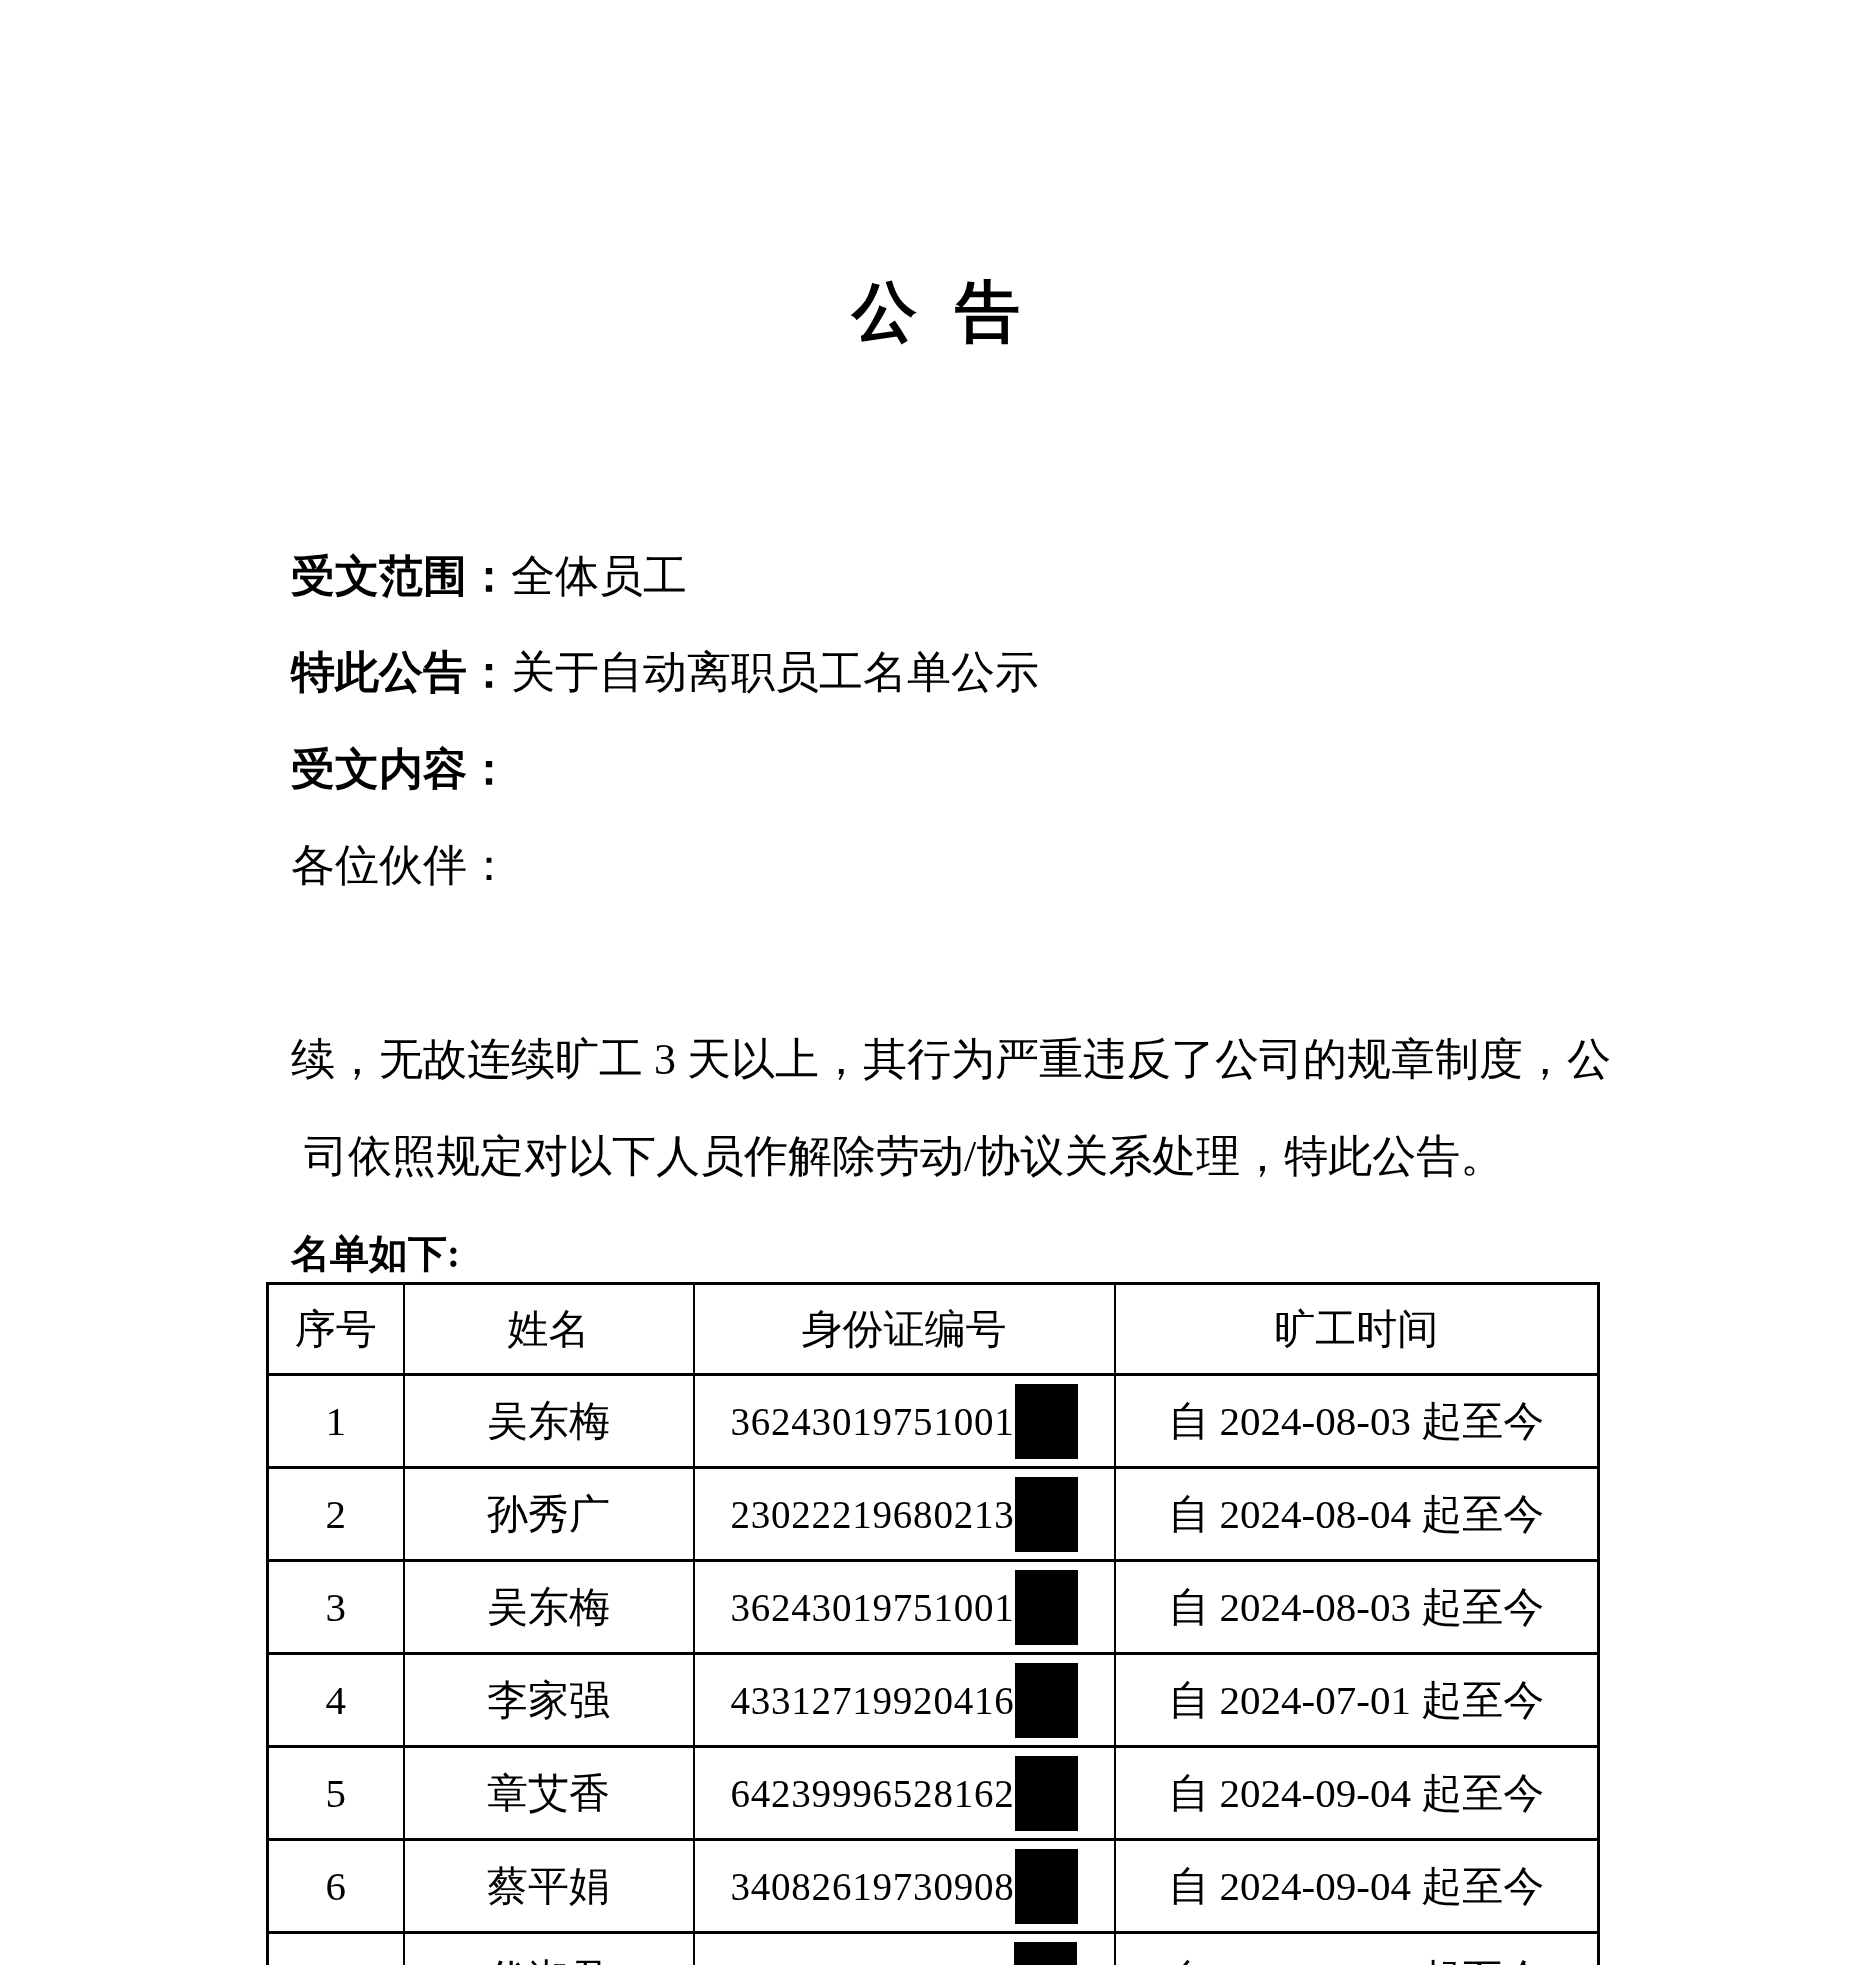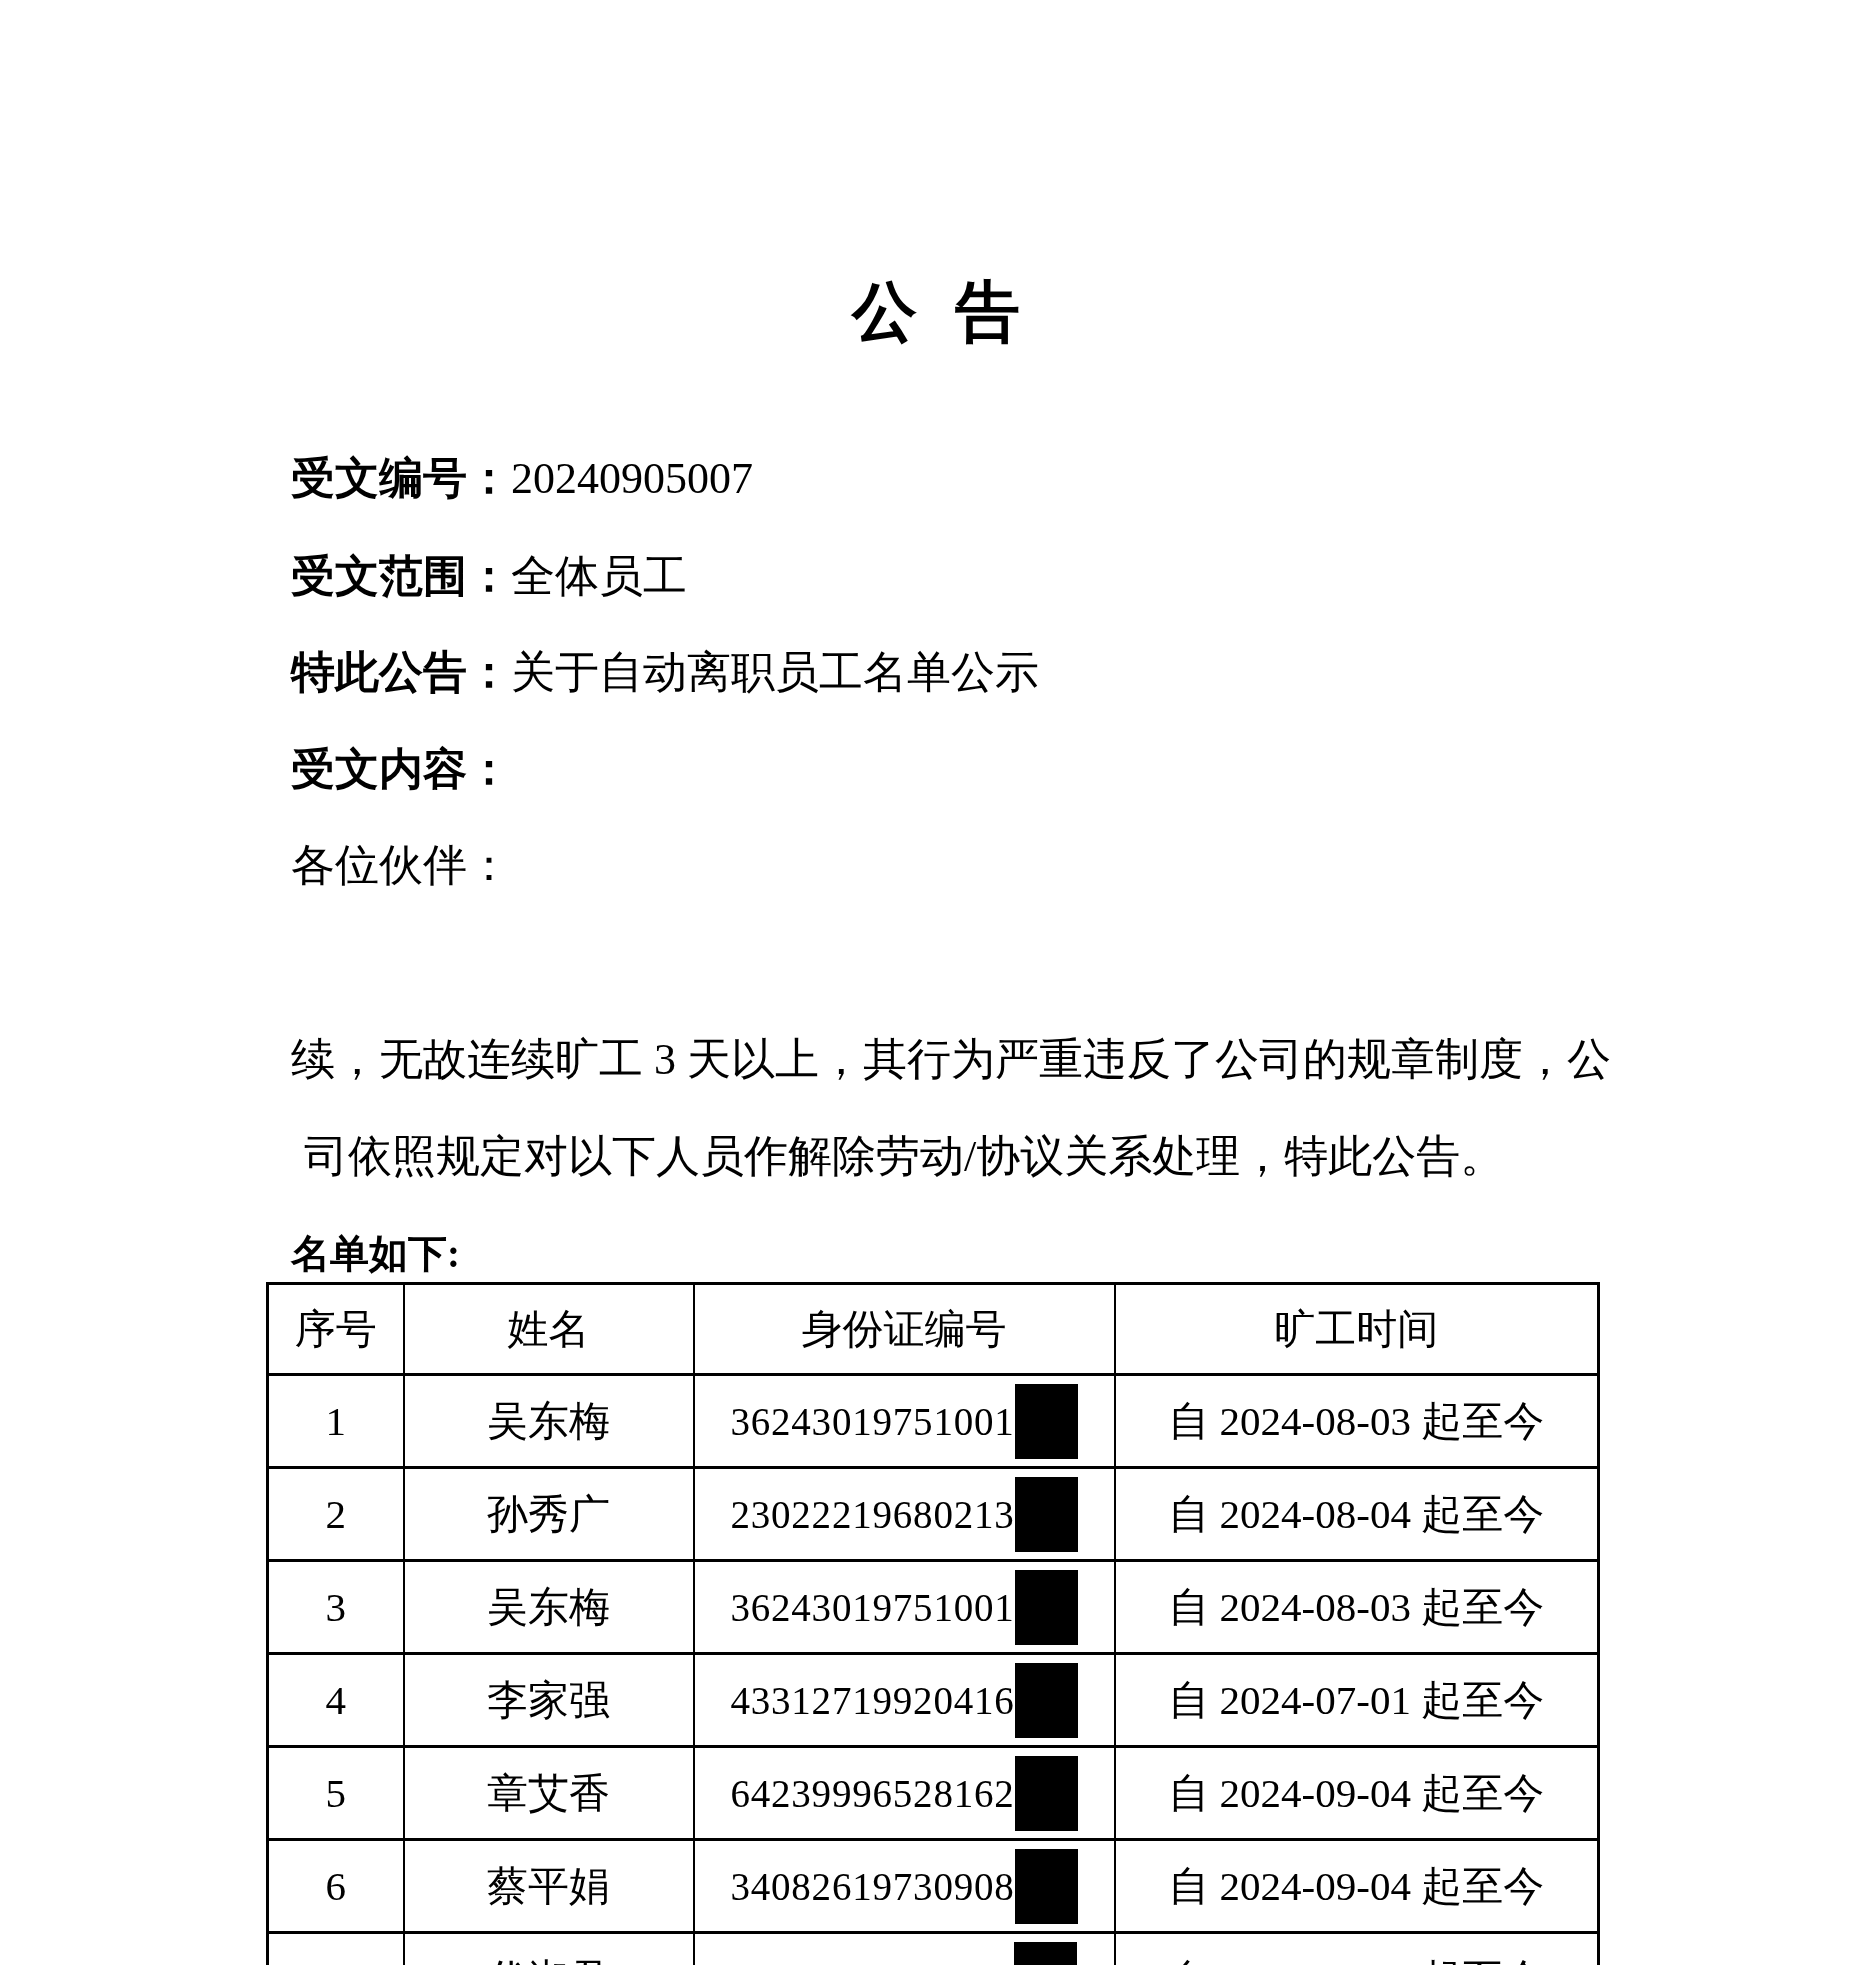--- a/index.html
+++ b/index.html
@@ -73,23 +73,20 @@
     font-family:"Liberation Serif","DejaVu Serif",serif;
   }
 </style>
 </head>
 <body>
 
 <div class="page">
 
   <div class="title">公 告</div>
 
-  <div class="meta-line" style="top:457px">
-    <span class="lbl">受文编号：</span><span class="val">20240905007</span>
-  </div>
   <div class="meta-line" style="top:555px">
     <span class="lbl">受文范围：</span><span class="val">全体员工</span>
   </div>
   <div class="meta-line" style="top:651px">
     <span class="lbl">特此公告：</span><span class="val">关于自动离职员工名单公示</span>
   </div>
   <div class="meta-line" style="top:748px">
     <span class="lbl">受文内容：</span><span class="val"></span>
   </div>
 

